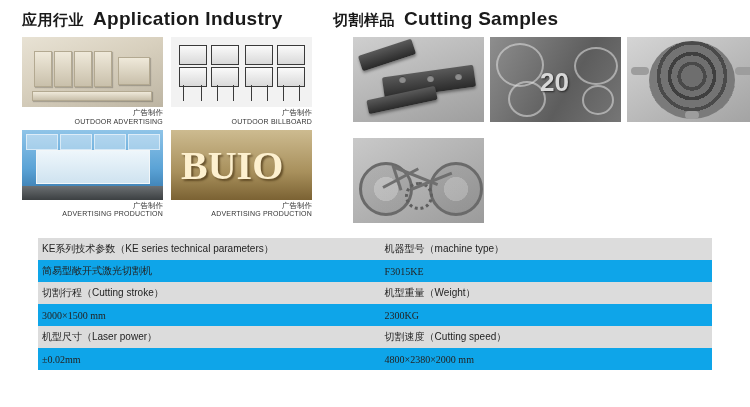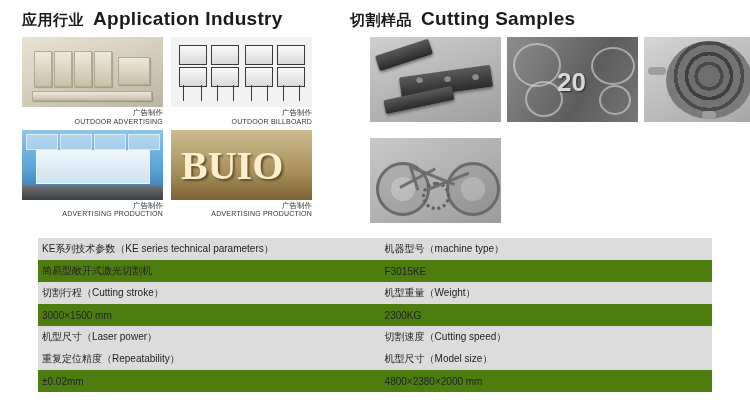--- a/index.html
+++ b/index.html
@@ -21,21 +21,21 @@
     box-sizing: border-box;
     padding: 8px 22px 0 22px;
   }
 
   
   .top {
     display: flex;
     flex-direction: row;
   }
   .col-left { width: 300px; }
-  .col-right { width: 400px; margin-left: 38px; }
+  .col-right { width: 400px; margin-left: 21px; }
 
   .section-title {
     display: flex;
     align-items: baseline;
     gap: 9px;
     margin-bottom: 7px;
   }
   .section-title .cn {
     font-size: 15px;
     font-weight: bold;
@@ -233,21 +233,21 @@
   .spec td {
     height: 22px;
     padding: 0 4px;
     border: none;
     white-space: nowrap;
     vertical-align: middle;
   }
   .spec td.c1 { width: 340px; }
   .spec td.c2 { width: 334px; }
   .spec tr.shade td { background: #dcdcdc; }
-  .spec tr.plain td { background: #4d7c0f; }
+  .spec tr.plain td { background: #0ea5e9; font-family: Liberation Serif, serif; }
 </style>
 </head>
 <body>
 
 <div class="page">
 
   <div class="top">
 
     <div class="col-left">
       <div class="section-title">
@@ -402,24 +402,20 @@
         <td class="c2">机型重量（Weight）</td>
       </tr>
       <tr class="plain">
         <td class="c1">3000×1500 mm</td>
         <td class="c2">2300KG</td>
       </tr>
       <tr class="shade">
         <td class="c1">机型尺寸（Laser power）</td>
         <td class="c2">切割速度（Cutting speed）</td>
       </tr>
-      <tr class="shade">
-        <td class="c1">重复定位精度（Repeatability）</td>
-        <td class="c2">机型尺寸（Model size）</td>
-      </tr>
       <tr class="plain">
         <td class="c1">±0.02mm</td>
         <td class="c2">4800×2380×2000 mm</td>
       </tr>
     </tbody>
   </table>
 
 </div>
 
 </body></html>

